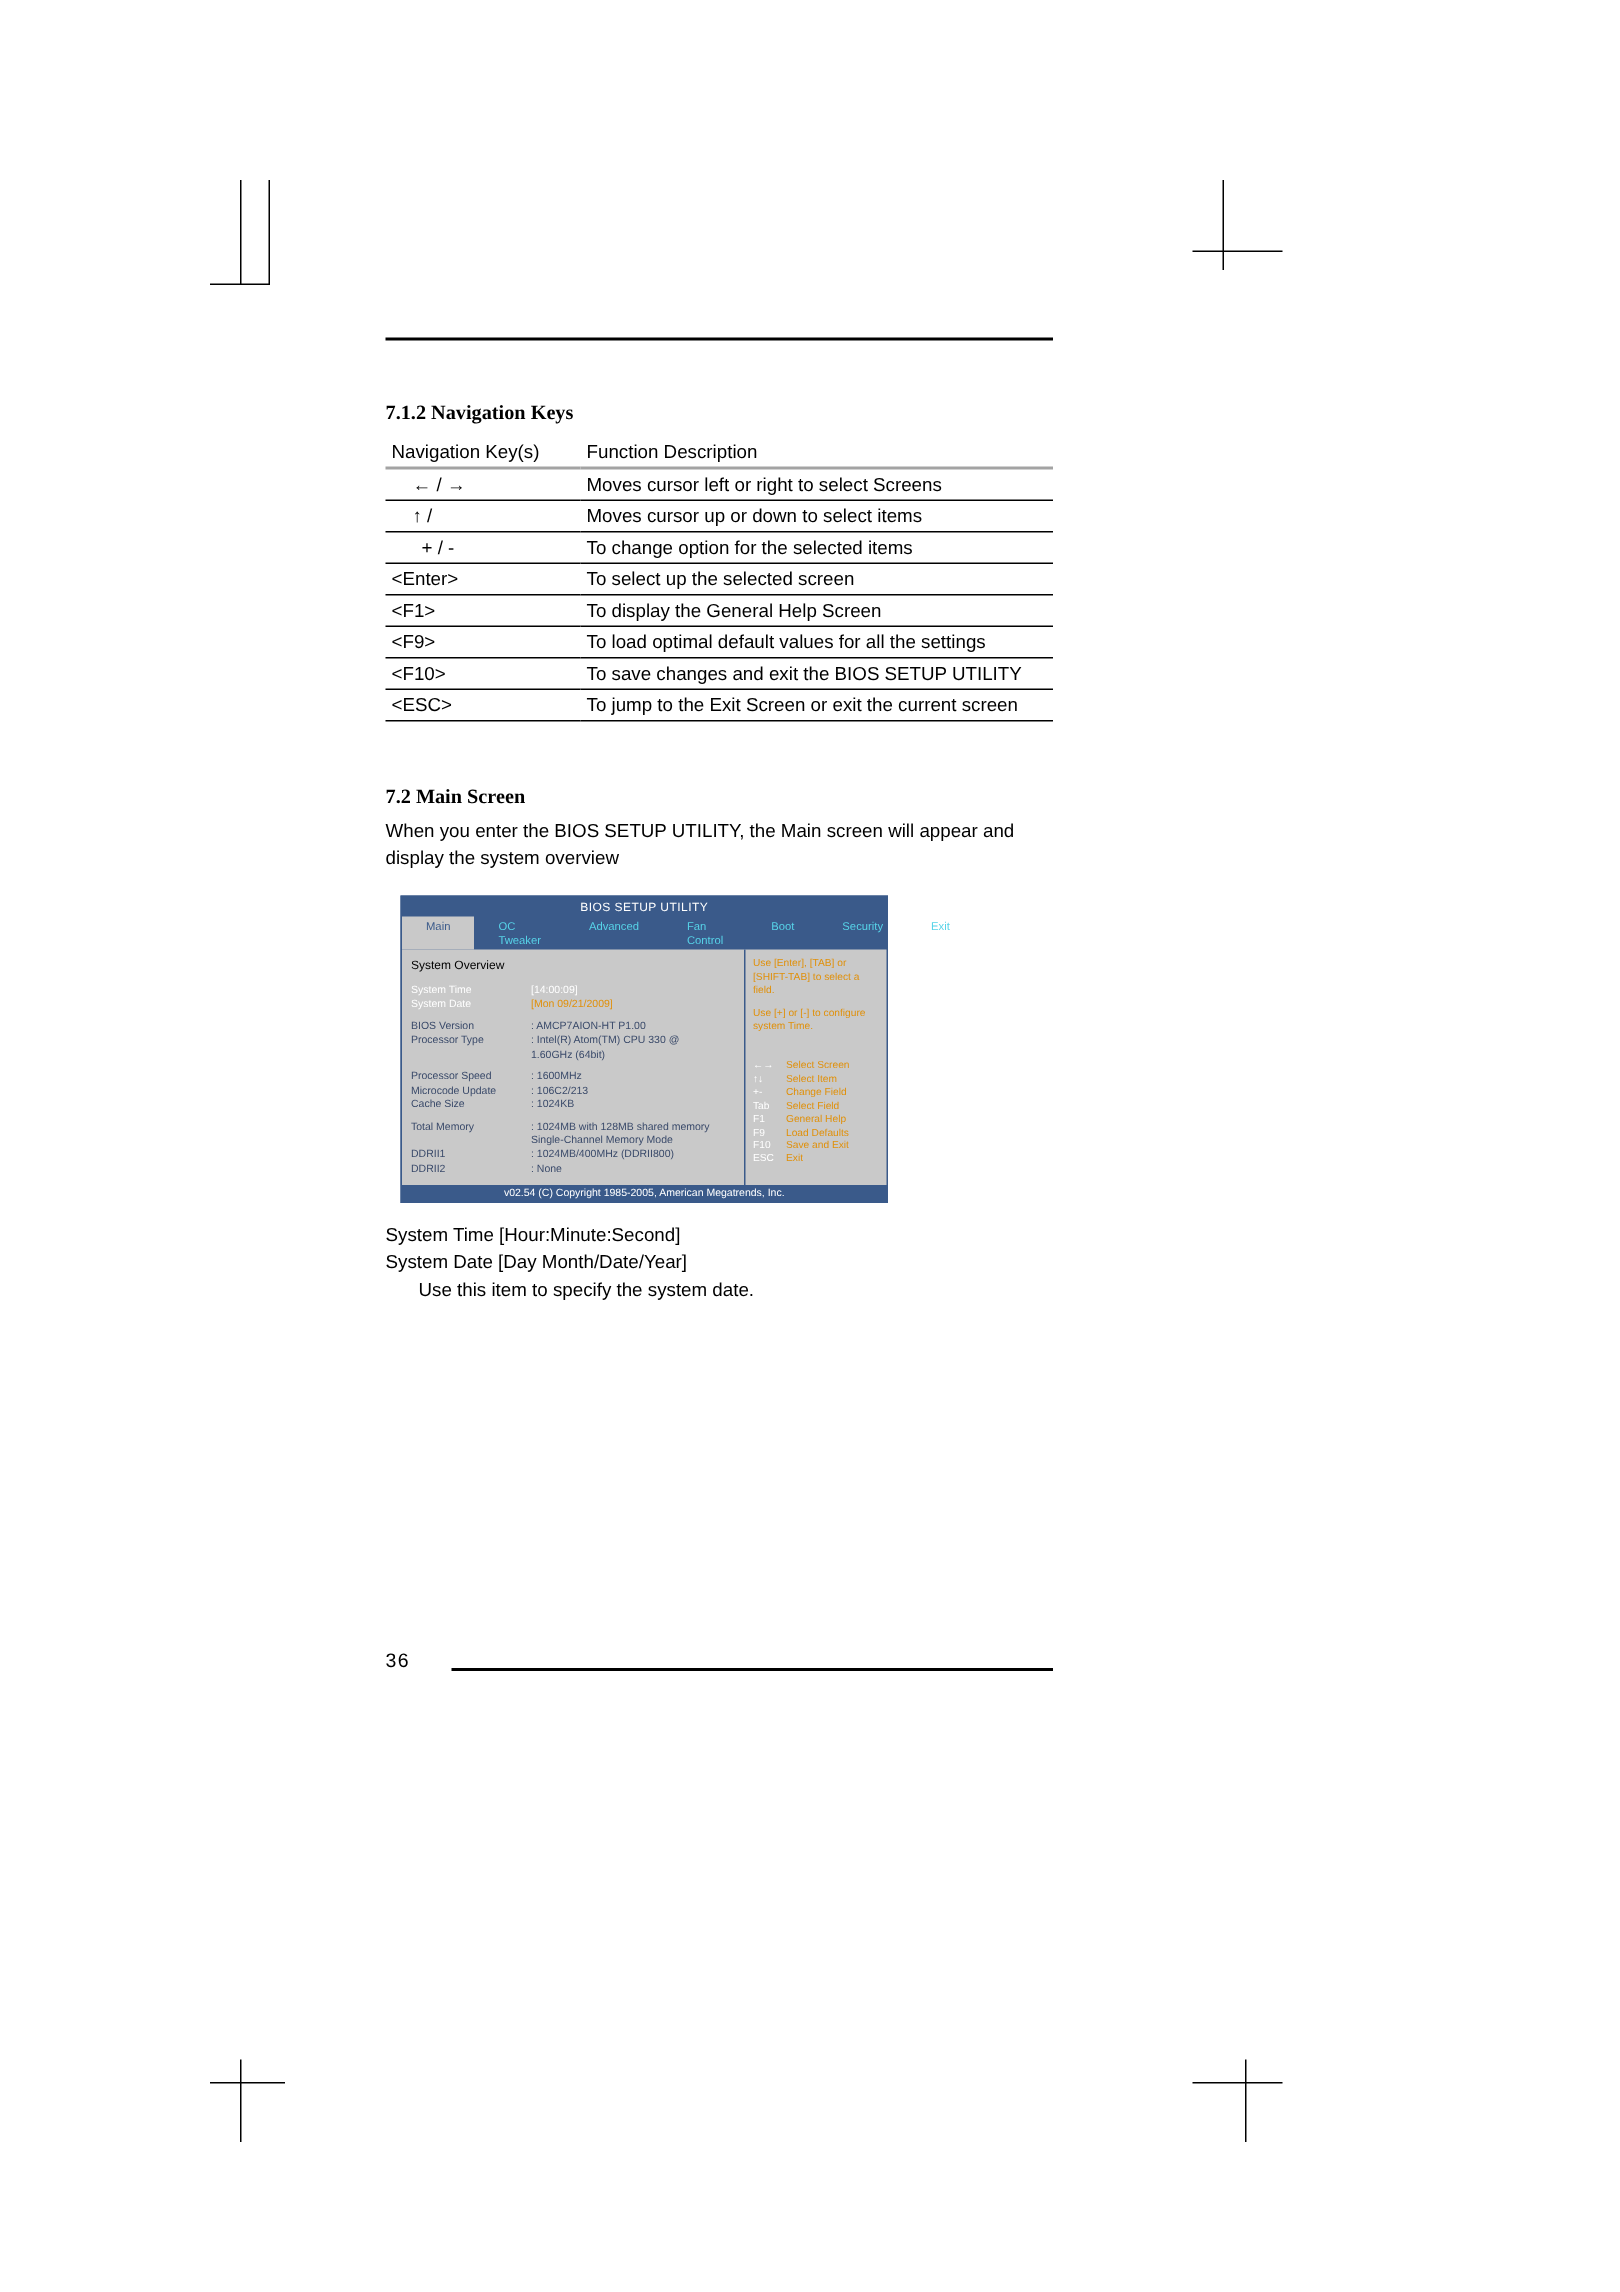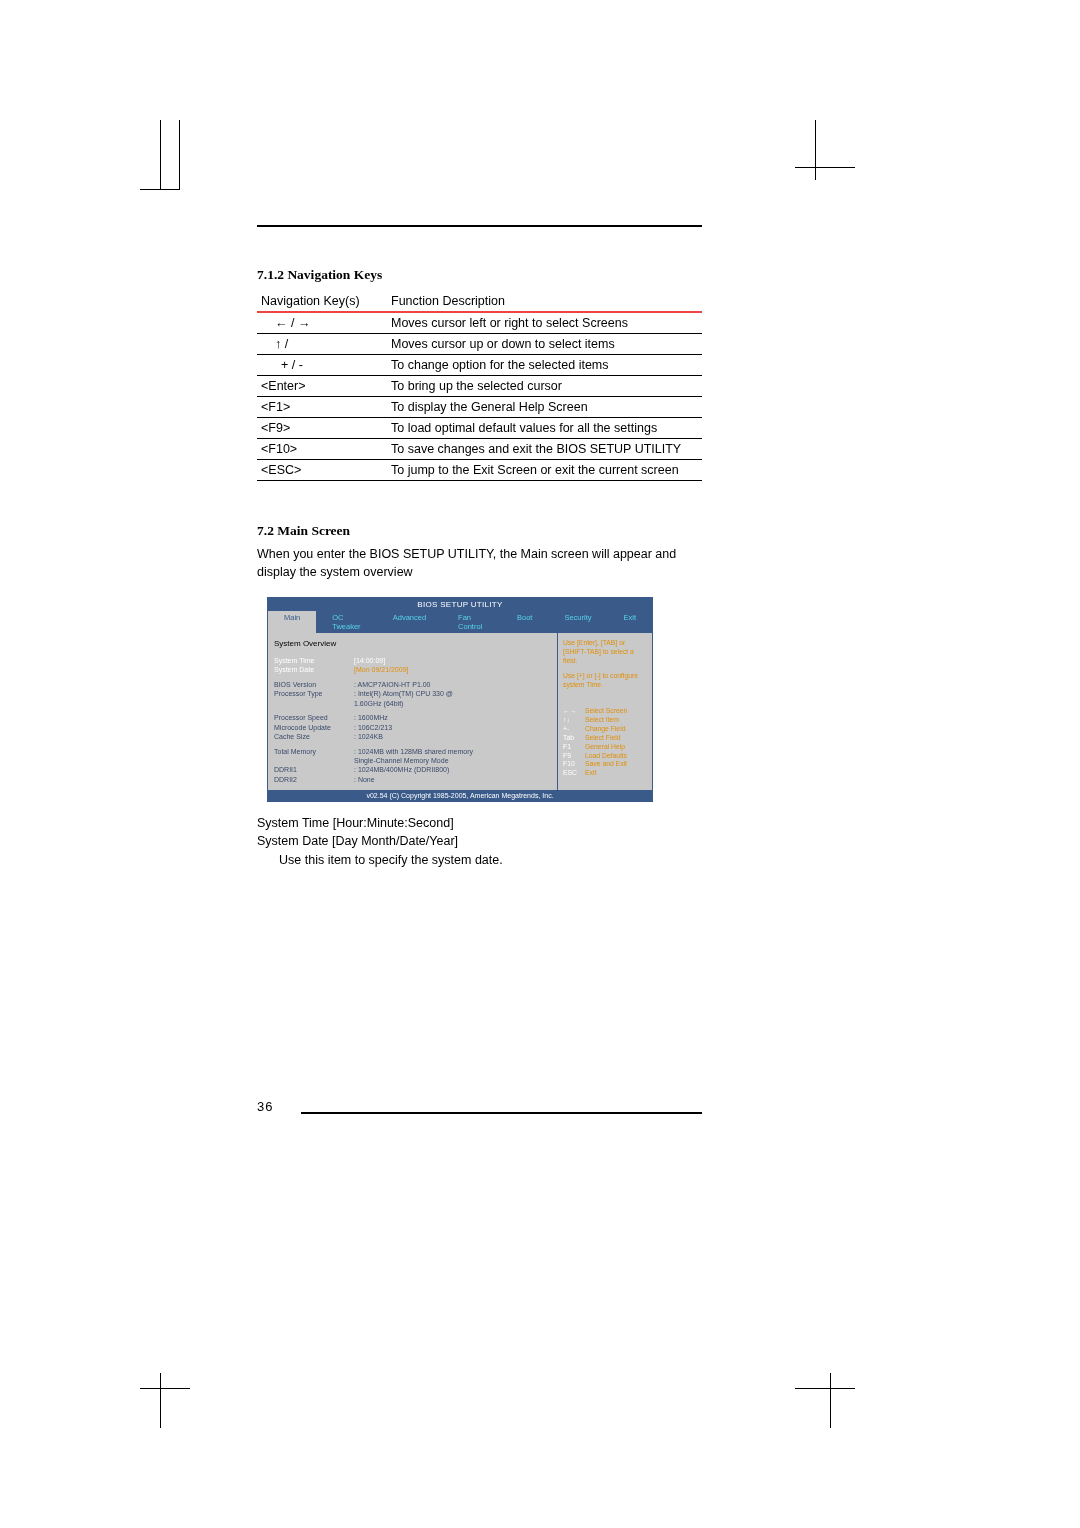--- a/index.html
+++ b/index.html
@@ -56,34 +56,34 @@
       margin-top: 8px;
       font-size: 12.5px;
     }
     table.nav th {
       text-align: left;
       font-weight: normal;
       padding: 3px 4px;
       border-bottom: 1px solid #000;
     }
     table.nav thead th {
-       border-bottom: 2px solid #ef4444;
+       border-bottom: 2px solid #a3a3a3;
     }
     table.nav td {
       padding: 3px 4px;
       border-bottom: 1px solid #000;
     }
     table.nav td.key { text-align: left; padding-left: 18px; }
 
     .sec2 { margin-top: 42px; }
 
     .bios-box {
       margin-top: 16px;
       margin-left: 10px;
-      width: 386px;
+      width: 325px;
       border: 1px solid #3a5a8a;
       font-family: Arial, sans-serif;
       font-size: 7.5px;
       background: #3a5a8a;
     }
     .bios-title {
       background: #3a5a8a;
       color: #fff;
       text-align: center;
       font-size: 8px;
@@ -198,21 +198,21 @@
         <tr>
           <td class="key" style="padding-left: 18px;">↑ /</td>
           <td>Moves cursor up or down to select items</td>
         </tr>
         <tr>
           <td class="key" style="padding-left: 24px;">+  /  -</td>
           <td>To change option for the selected items</td>
         </tr>
         <tr>
           <td class="key" style="padding-left: 4px;">&lt;Enter&gt;</td>
-          <td>To bring up the selected cursor</td>
+          <td>To select up the selected screen</td>
         </tr>
         <tr>
           <td class="key" style="padding-left: 4px;">&lt;F1&gt;</td>
           <td>To display the General Help Screen</td>
         </tr>
         <tr>
           <td class="key" style="padding-left: 4px;">&lt;F9&gt;</td>
           <td>To load optimal default values for all the settings</td>
         </tr>
         <tr>

